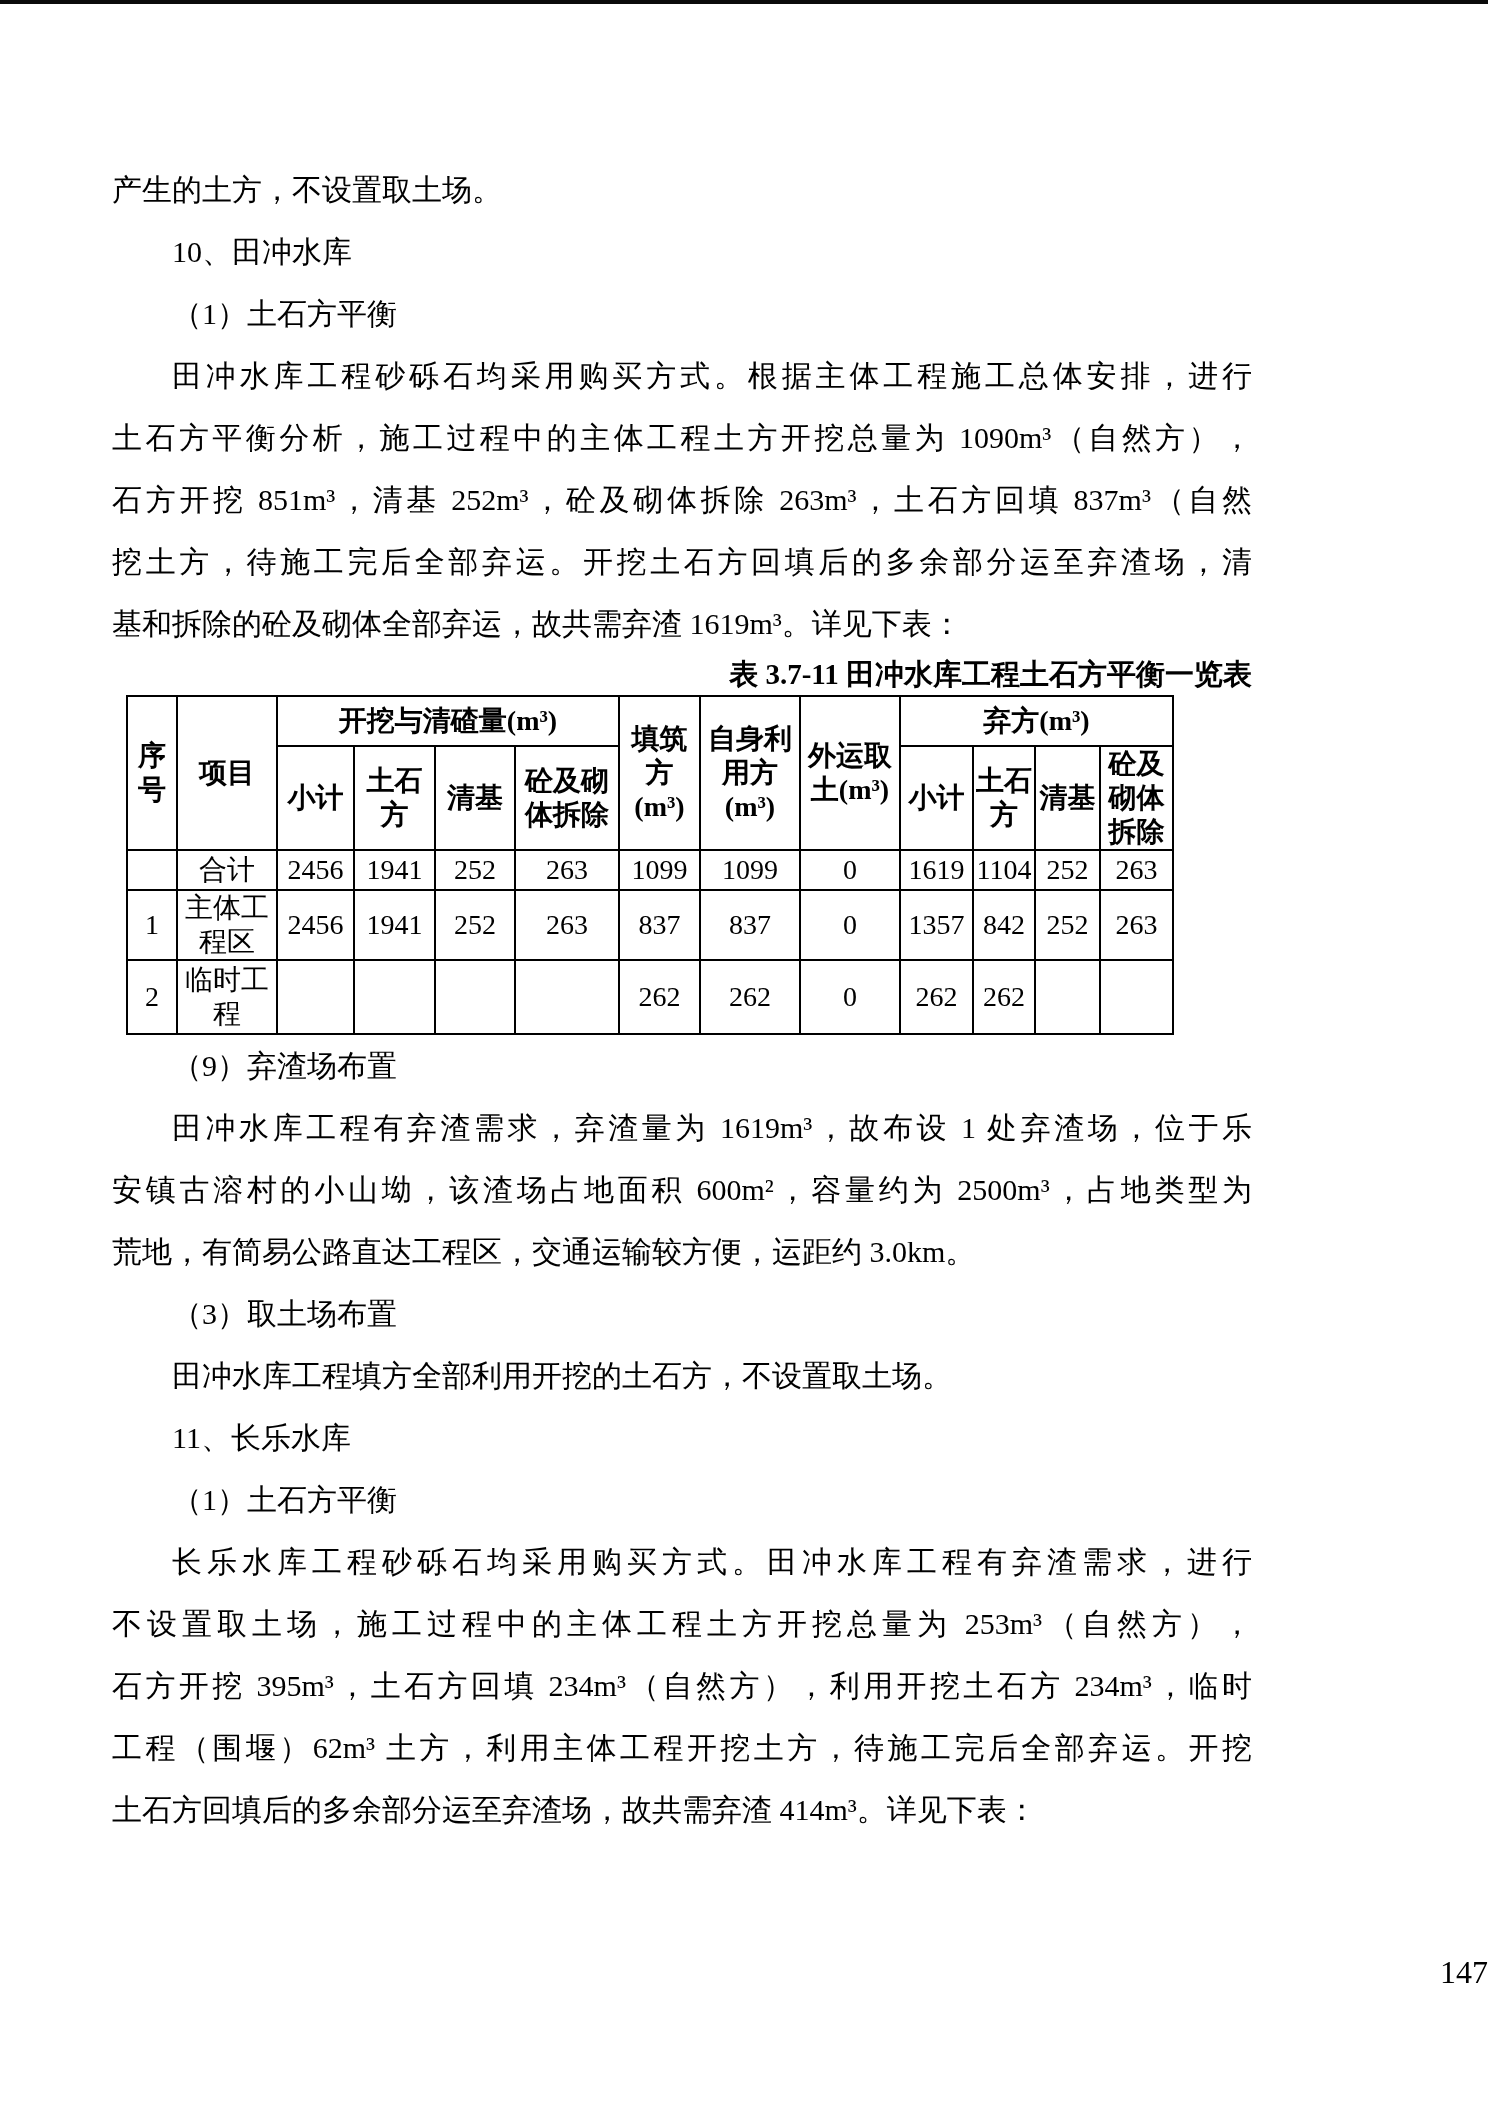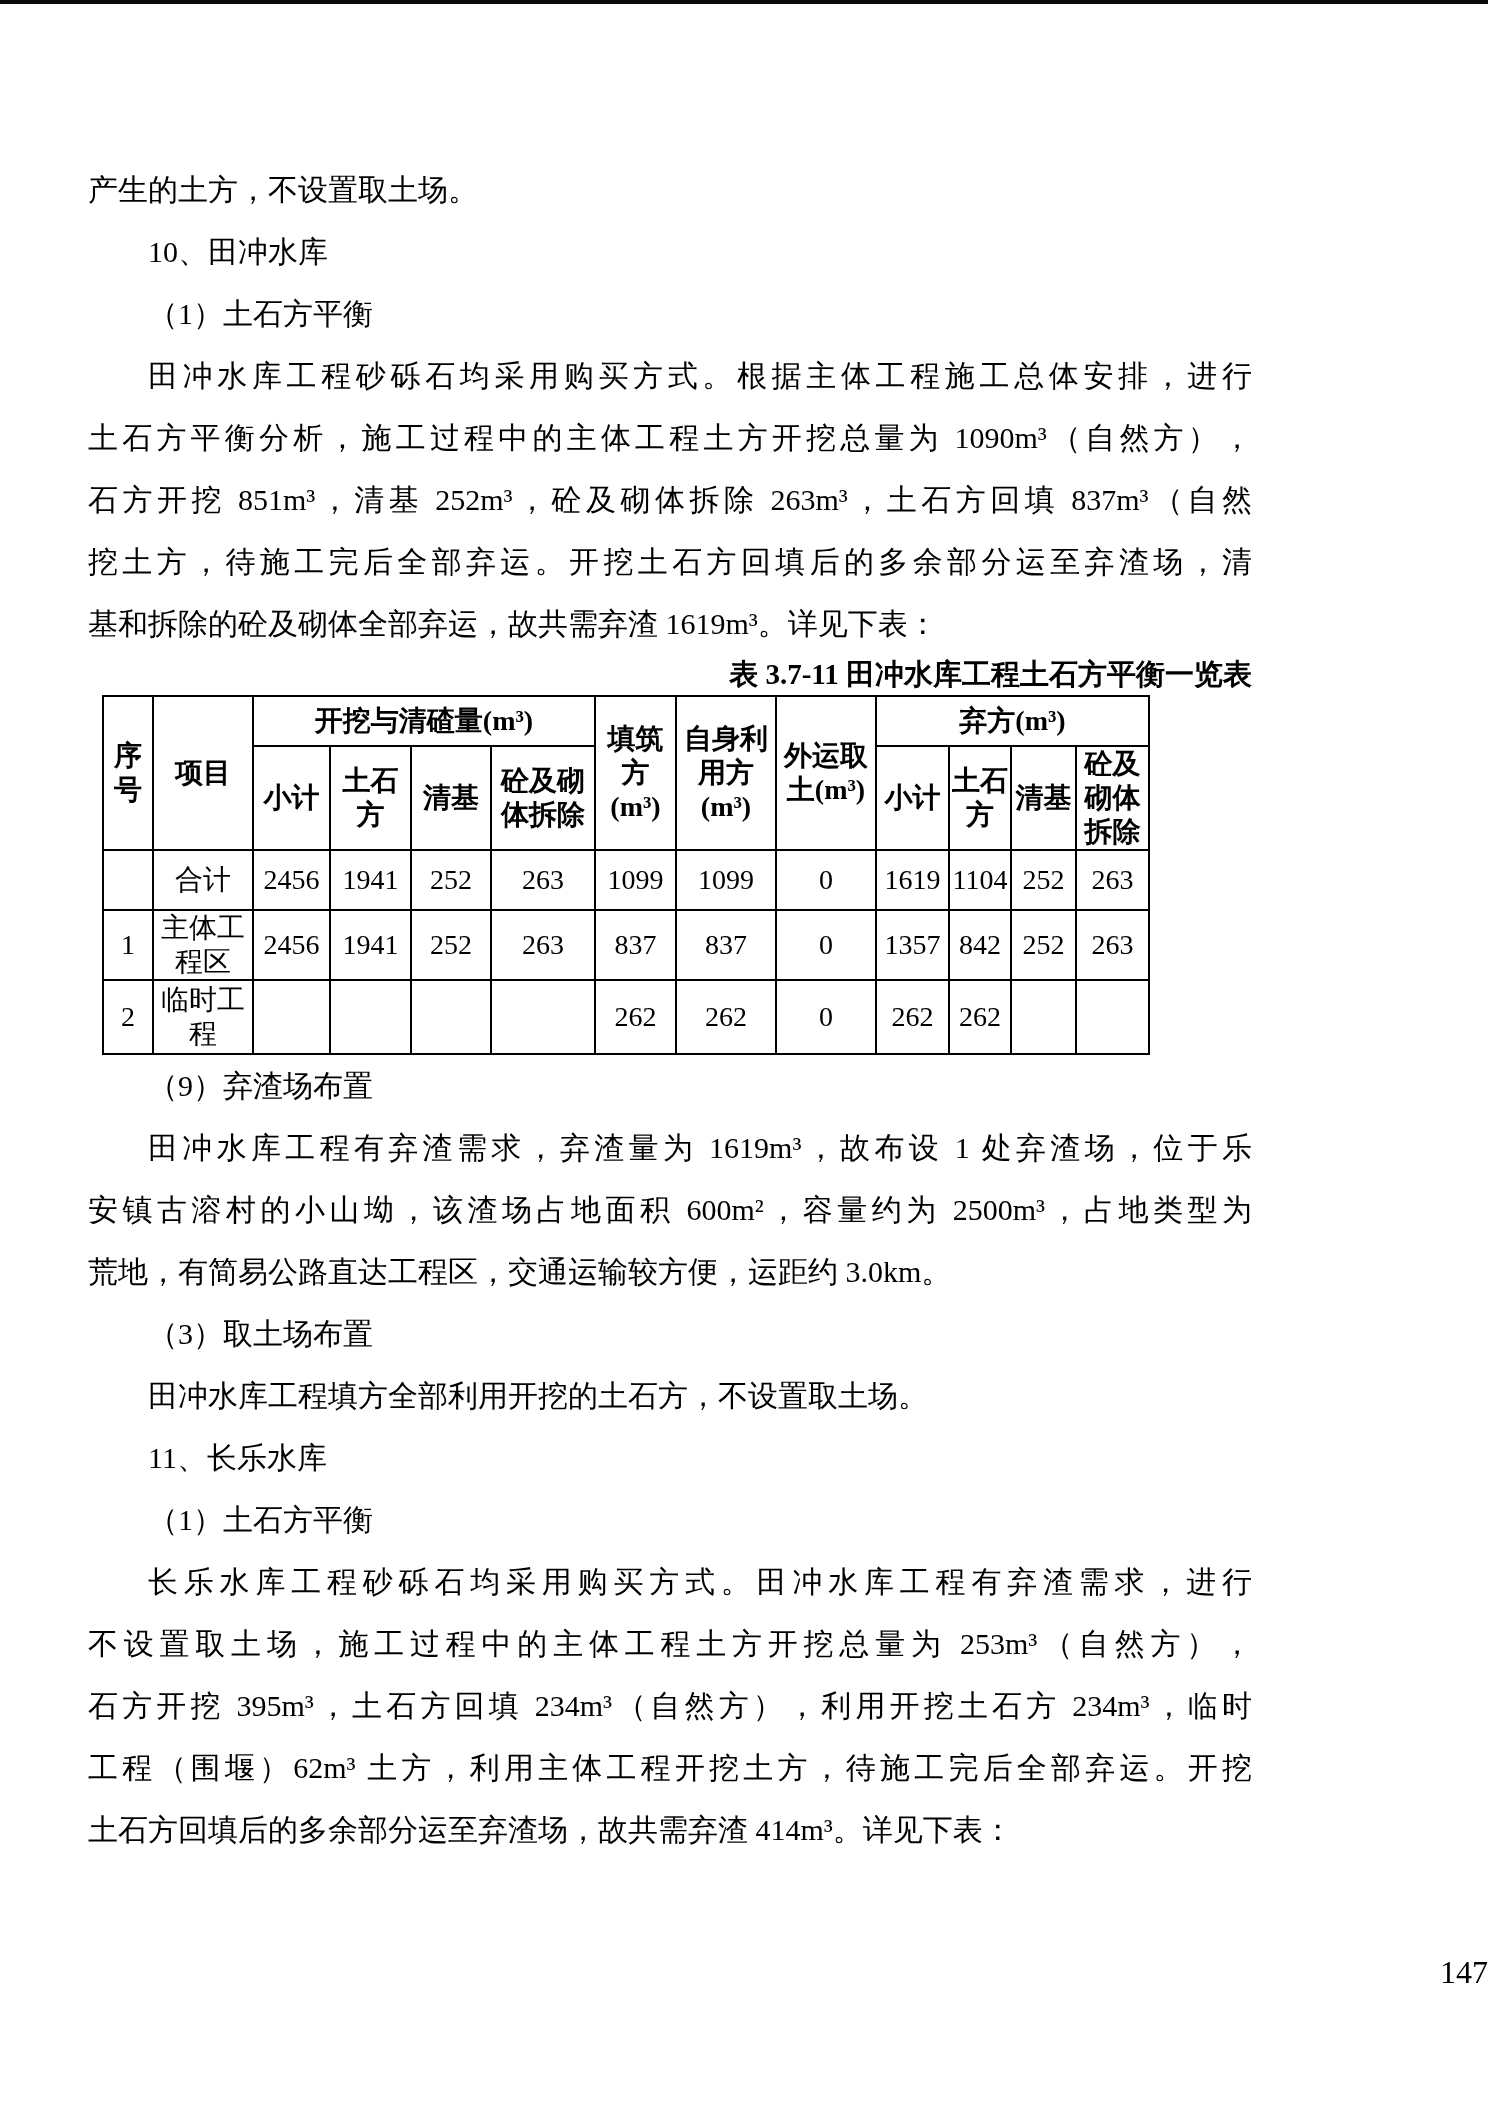--- a/index.html
+++ b/index.html
@@ -8,21 +8,21 @@
     width: 1488px;
     height: 2104px;
     background: #ffffff;
     border-top: 4px solid #0a0a0a;
     box-sizing: border-box;
     font-family: "Liberation Serif", "DejaVu Serif", serif;
     color: #000000;
     overflow: hidden;
   }
   .content {
-    padding: 155px 236px 0 88px;
+    padding: 155px 236px 0 112px;
     font-family: Liberation Serif, serif;
   }
   .line {
     font-size: 30px;
     line-height: 62px;
     white-space: nowrap;
   }
   .j {
     white-space: normal;
     text-align: justify;
@@ -47,21 +47,21 @@
     padding: 0 2px;
     text-align: center;
     vertical-align: middle;
     font-size: 28px;
     line-height: 34px;
     overflow: hidden;
   }
   table.balance th { font-weight: bold; }
   tr.h1 { height: 50px; }
   tr.h2 { height: 86px; }
-  tr.r0 { height: 60px; }
+  tr.r0 { height: 40px; }
   tr.r1 { height: 70px; }
   tr.r2 { height: 74px; }
   .pageno {
     position: absolute;
     top: 1950px;
     left: 0;
     width: 100%;
     text-align: right;
     font-size: 32px;
   }

